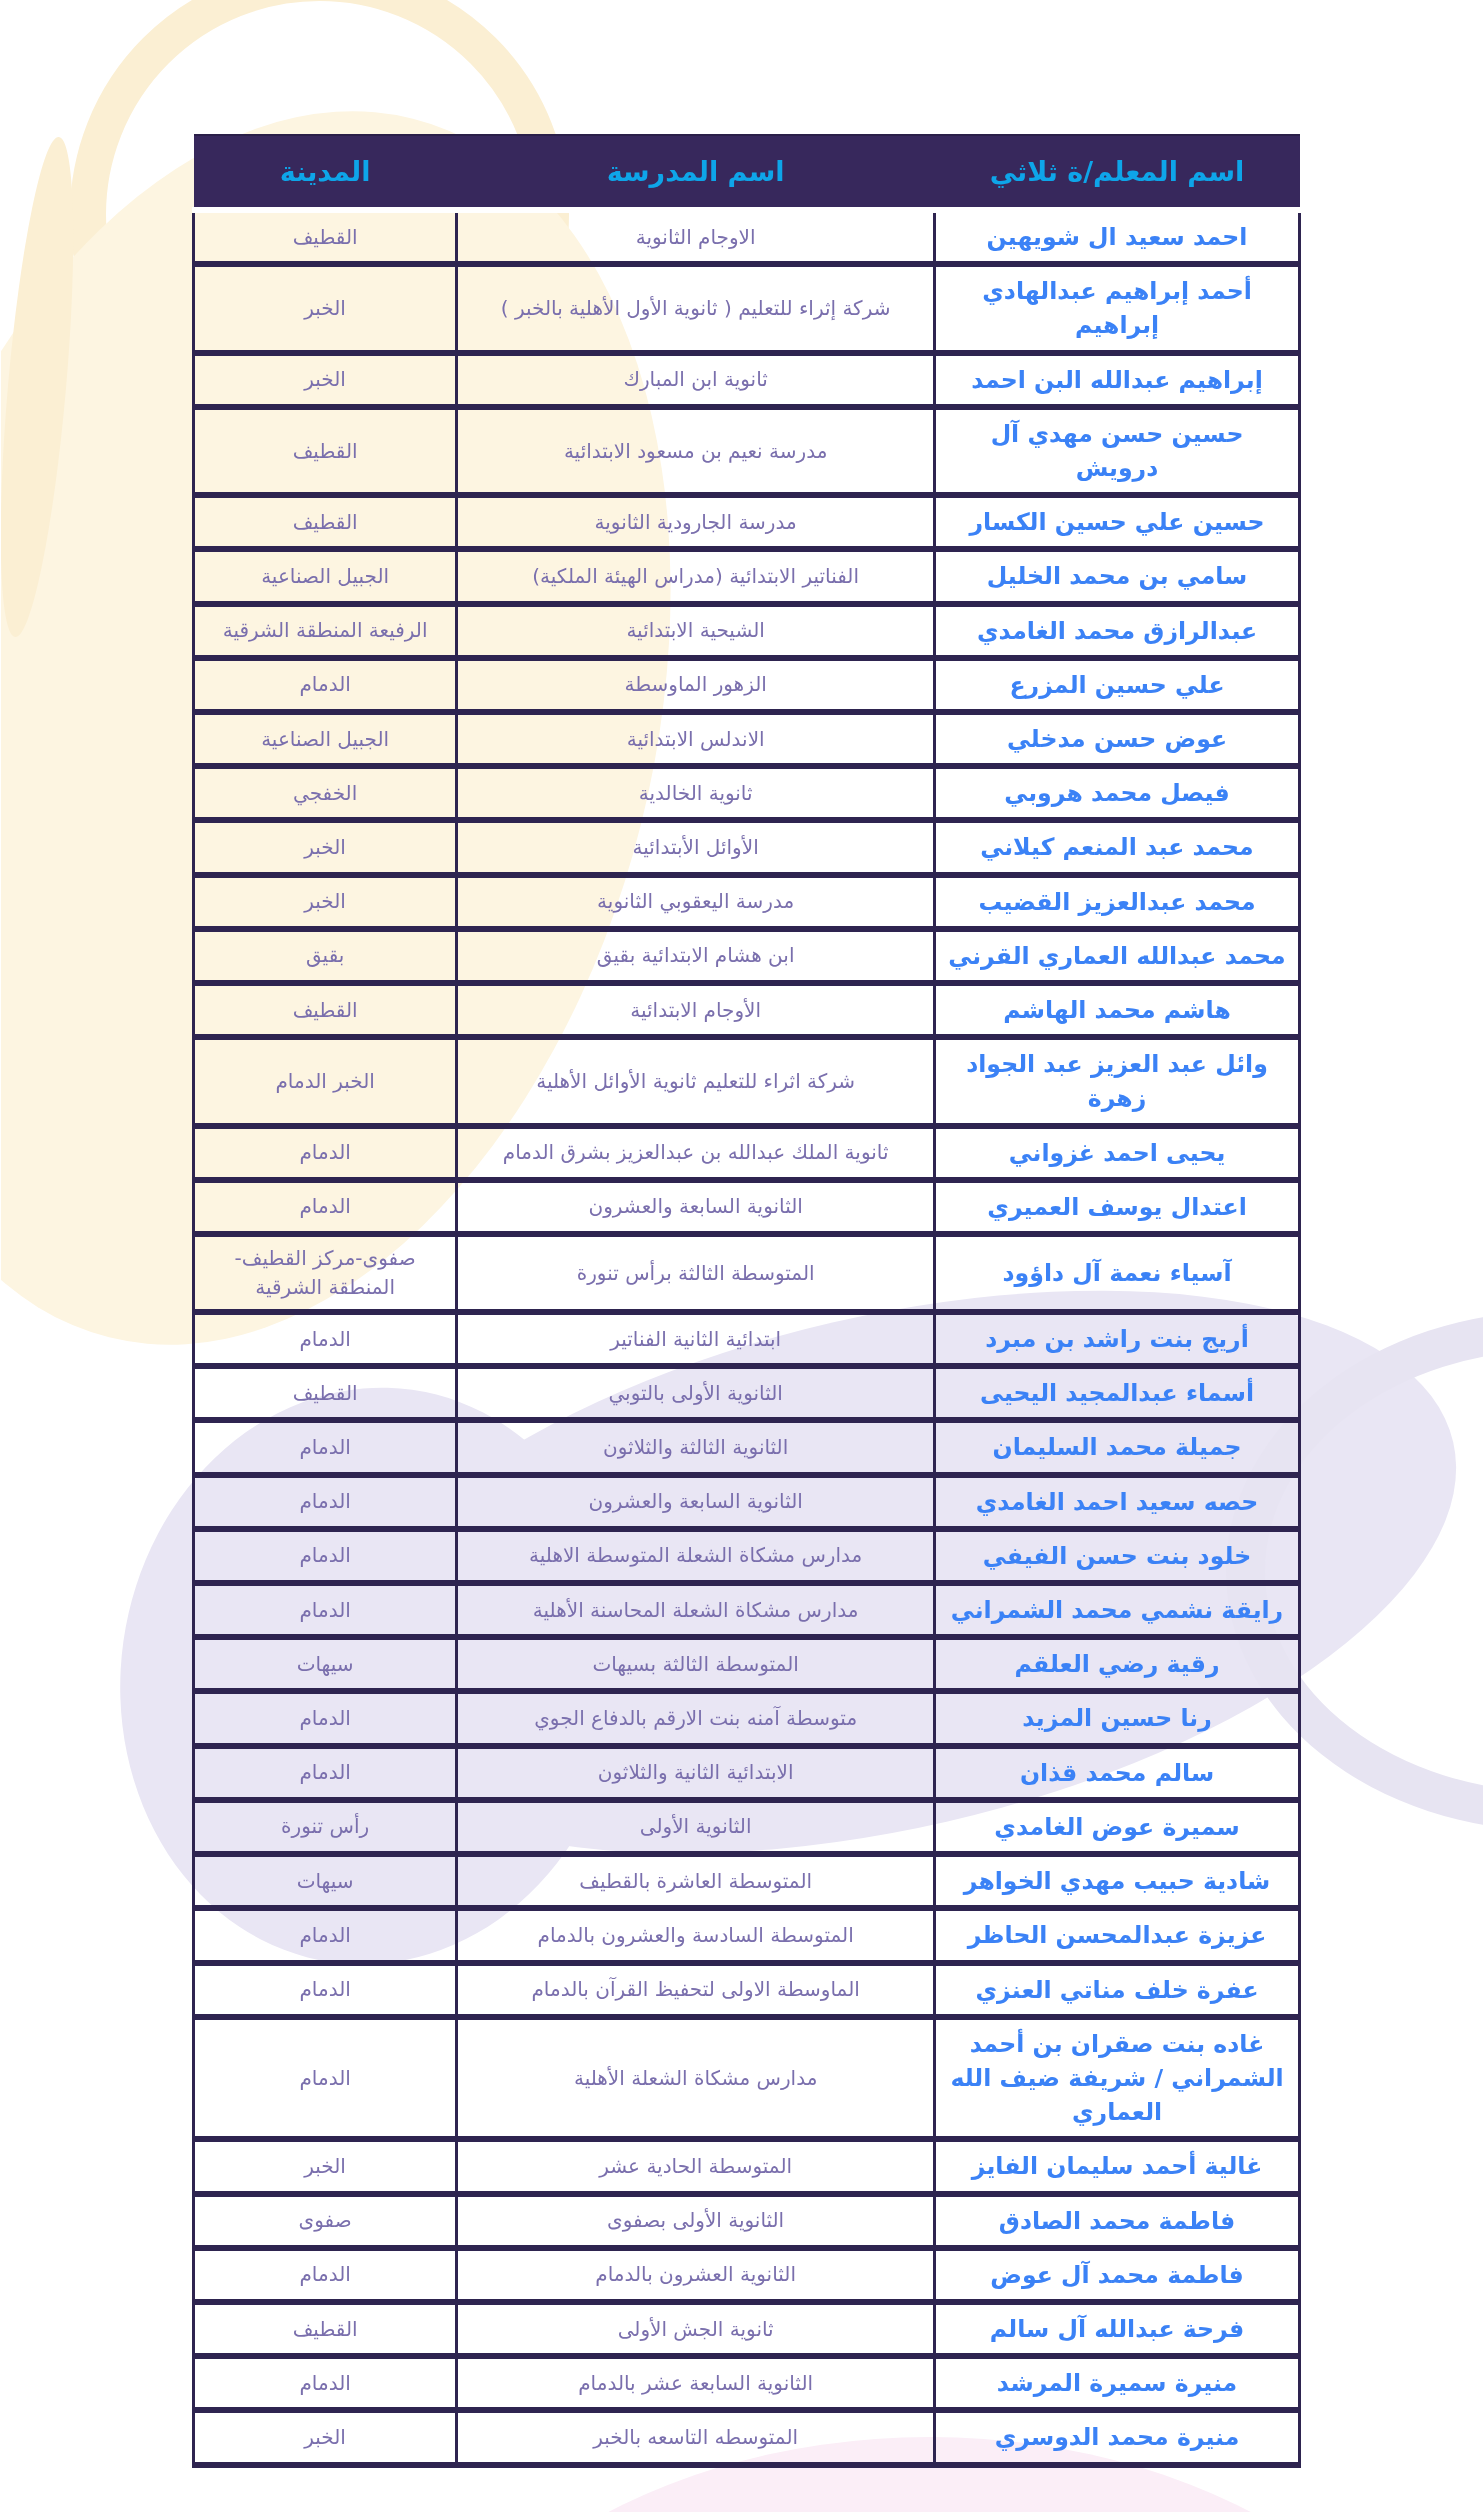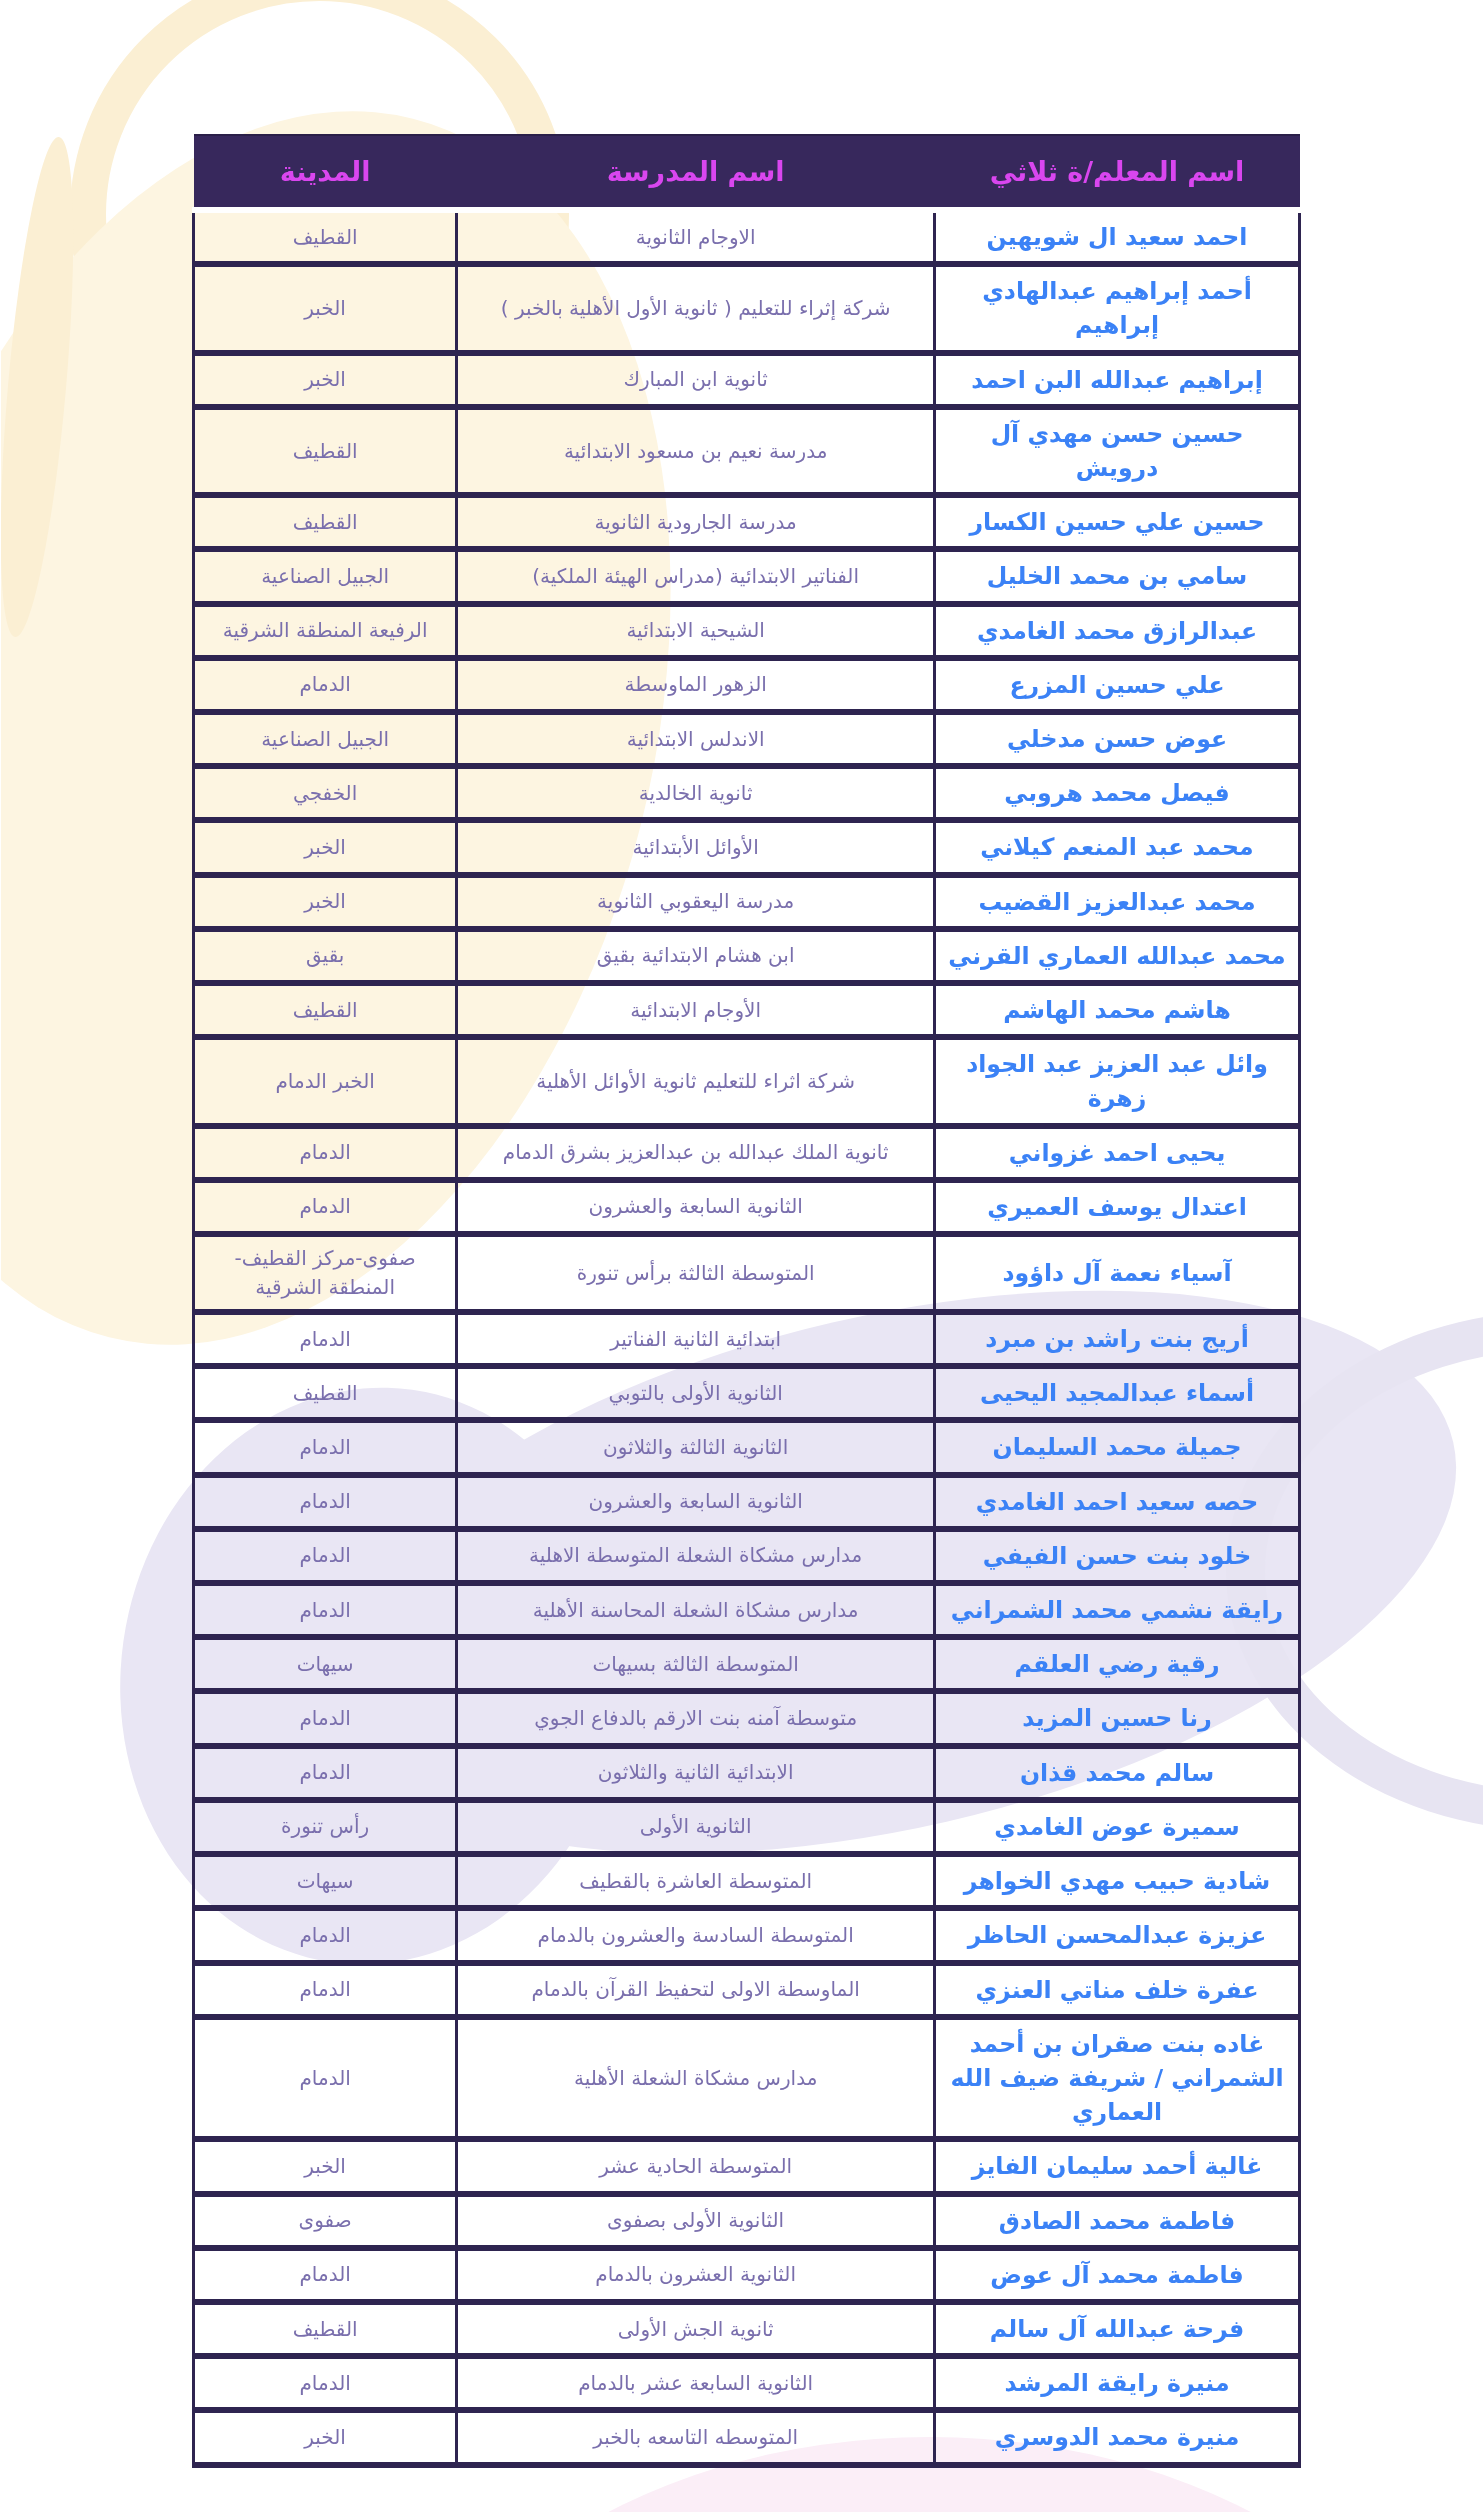--- a/index.html
+++ b/index.html
@@ -23,21 +23,21 @@
     position:absolute;left:192px;top:134px;width:1109px;z-index:1;direction:rtl;
   }
   table{
     width:100%;border-collapse:collapse;table-layout:fixed;
     background:transparent;
   }
   col.c-name{width:33%;}
   col.c-school{width:43.2%;}
   col.c-city{width:23.8%;}
   thead th{
-    background:#37285c;color:#d946ef;
+    background:#37285c;color:#0ea5e9;
     font-size:27px;font-weight:bold;
     height:71px;text-align:center;vertical-align:middle;
     border:0;border-top:2px solid #2a1f48;border-bottom:6px solid #ffffff;
     padding:0 5px;
   }
   tbody tr{height:54px;}
   tbody td{
     border:3px solid #2e2450;
     border-bottom-width:6px;
     text-align:center;vertical-align:middle;
@@ -254,21 +254,21 @@
     <td class="name">فاطمة محمد آل عوض</td>
     <td class="school">الثانوية العشرون بالدمام</td>
     <td class="city">الدمام</td>
   </tr>
         <tr>
     <td class="name">فرحة عبدالله آل سالم</td>
     <td class="school">ثانوية الجش الأولى</td>
     <td class="city">القطيف</td>
   </tr>
         <tr>
-    <td class="name">منيرة رايقة المرشد</td>
+    <td class="name">منيرة سميرة المرشد</td>
     <td class="school">الثانوية السابعة عشر بالدمام</td>
     <td class="city">الدمام</td>
   </tr>
         <tr>
     <td class="name">منيرة محمد الدوسري</td>
     <td class="school">المتوسطه التاسعه بالخبر</td>
     <td class="city">الخبر</td>
   </tr>
       </tbody>
   </table>

